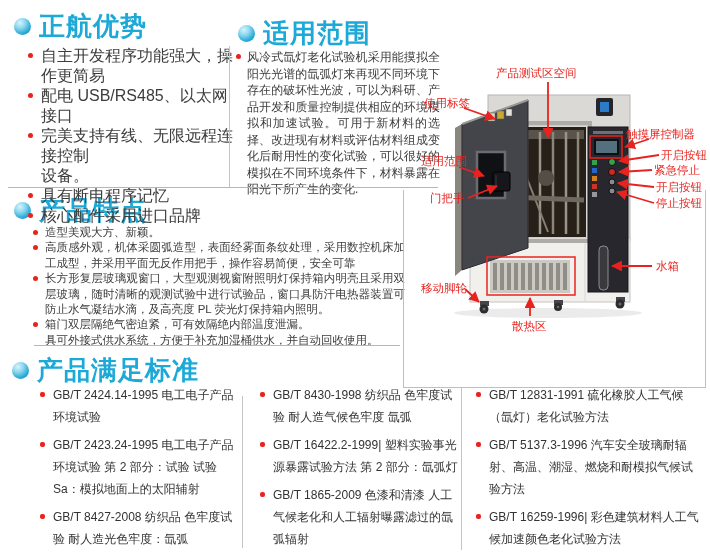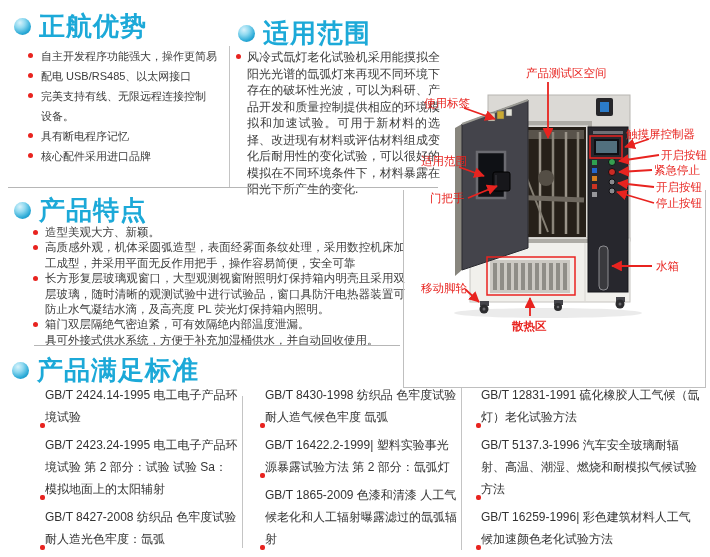--- a/index.html
+++ b/index.html
@@ -8,32 +8,32 @@
   .sec-hdr{position:absolute;display:flex;align-items:center;gap:8px;text-align:right;}
   .sphere{width:17px;height:17px;border-radius:50%;flex:none;
           background:radial-gradient(circle at 35% 28%, #d8f2fb 0%, #8fd9f0 32%, #29a9d6 68%, #0b7dad 100%);}
   .sec-title{font-size:26px;font-weight:bold;color:#1ca9d8;letter-spacing:1px;line-height:1;white-space:nowrap;}
   ul{list-style:none;margin:0;padding:0;}
   li{display:flex;}
   .dot{flex:none;width:5px;height:5px;border-radius:50%;background:#e8231f;}
   .pre{white-space:pre-line;}
   .adv-list{position:absolute;left:28px;top:46px;width:206px;}
   .adv-list li{gap:8px;}
-  .adv-list .txt{font-size:11px;line-height:20px;}
+  .adv-list .txt{font-size:16px;line-height:20px;}
   .adv-list .dot{margin-top:7px;}
   .scope-item{position:absolute;left:236px;top:49px;width:204px;display:flex;gap:6px;justify-content:space-between;}
   .scope-item .dot{margin-top:5px;}
   .scope-item .txt{font-size:12px;line-height:16.5px;text-align:justify;}
   .feat-list{position:absolute;left:33px;top:225px;width:372px;}
   .feat-list li{gap:7px;}
   .feat-list .txt{font-size:11.5px;line-height:15.4px;text-align:justify;}
   .feat-list .dot{margin-top:5px;}
   .feat-list li.no-dot{padding-left:12px;align-items:flex-end;}
   .std-col{position:absolute;top:384px;}
-  .std-col li{margin-bottom:6px;align-items:flex-end;}
+  .std-col li{gap:8px;margin-bottom:6px;}
   .std-col .txt{font-size:12px;line-height:22px;color:#333;}
   .std-col .dot{margin-top:8px;border-radius:2px;}
   #std-col-1{left:40px;width:198px;}
   #std-col-2{left:260px;width:198px;}
   #std-col-3{left:476px;width:226px;}
   .vdiv,.hdiv{position:absolute;background:#c4c4c4;}
   #vd1{left:229px;top:46px;width:1px;height:141px;}
   #hd1{left:8px;top:187px;width:430px;height:1px;background:#b6b6b6;}
   #hd2{left:34px;top:345px;width:366px;height:1px;background:#b6b6b6;}
   #vd2{left:242px;top:396px;width:1px;height:152px;}
@@ -274,26 +274,26 @@
       <line x1="659" y1="155" x2="619" y2="161" marker-end="url(#arr)"></line>
       <line x1="652" y1="170" x2="619" y2="172" marker-end="url(#arr)"></line>
       <line x1="654" y1="187" x2="618" y2="183" marker-end="url(#arr)"></line>
       <line x1="654" y1="203" x2="617" y2="192" marker-end="url(#arr)"></line>
       <line x1="652" y1="266" x2="612" y2="266" marker-end="url(#arr)"></line>
       <line x1="465" y1="289" x2="479" y2="302" marker-end="url(#arr)"></line>
       <line x1="530" y1="316" x2="530" y2="298" marker-end="url(#arr)"></line>
     </g>
   </svg>
 
-  <div class="callout" style="left:526px;top:67px;text-align:right;">产品测试区空间</div>
+  <div class="callout" style="left:496px;top:67px;text-align:right;">产品测试区空间</div>
   <div class="callout" style="left:424px;top:97px;">使用标签</div>
   <div class="callout" style="left:421px;top:155px;">适用范围</div>
   <div class="callout" style="left:430px;top:192px;">门把手</div>
   <div class="callout" style="left:626px;top:128px;">触摸屏控制器</div>
   <div class="callout" style="left:661px;top:149px;">开启按钮</div>
   <div class="callout" style="left:654px;top:164px;">紧急停止</div>
   <div class="callout" style="left:656px;top:181px;">开启按钮</div>
   <div class="callout" style="left:656px;top:197px;">停止按钮</div>
   <div class="callout" style="left:656px;top:260px;">水箱</div>
   <div class="callout" style="left:421px;top:282px;">移动脚轮</div>
-  <div class="callout" style="left:512px;top:320px;font-weight:bold;">散热区</div>
+  <div class="callout" style="left:512px;top:320px;">散热区</div>
 
 </div>
 
 </body></html>

